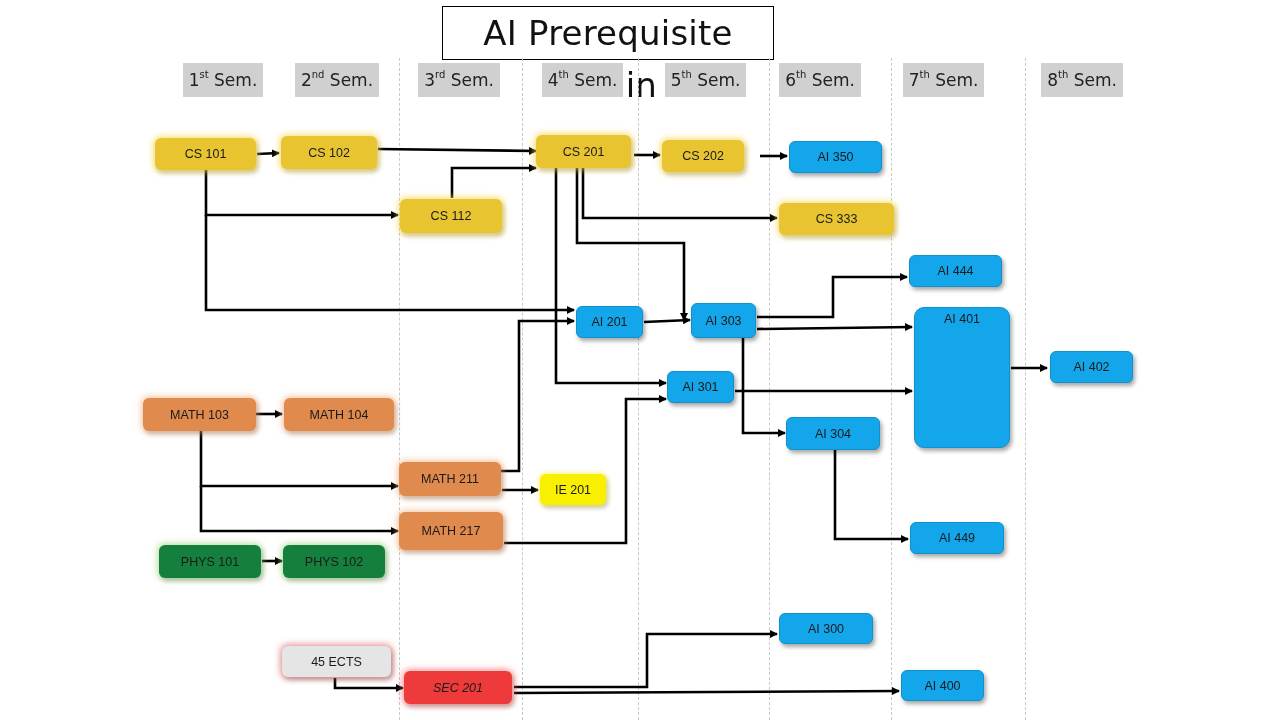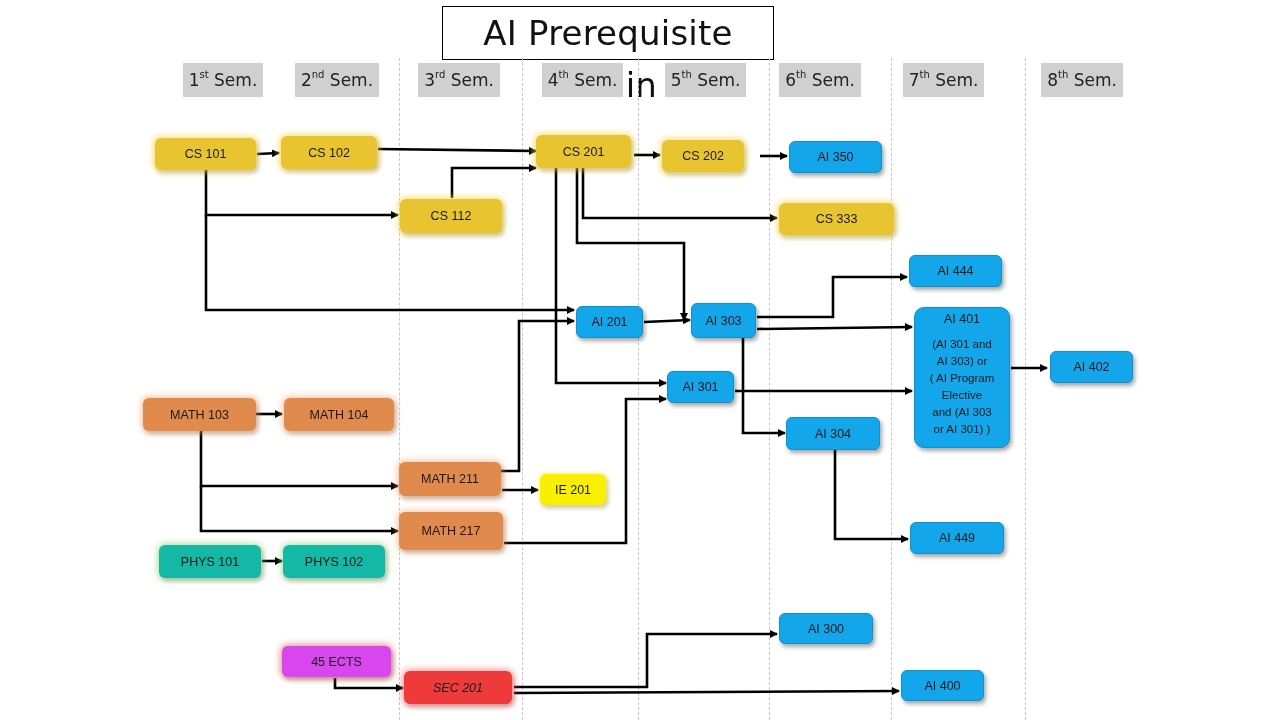--- a/index.html
+++ b/index.html
@@ -5,23 +5,23 @@
   html, body { margin:0; padding:0; background:#ffffff; }
   body { width:1280px; height:720px; position:relative; overflow:hidden; font-family:"Liberation Sans", sans-serif; }
   #title { position:absolute; left:442px; top:6px; width:332px; height:54px; border:1.5px solid #000; box-sizing:border-box; font-size:34px; color:#111; text-align:center; line-height:52px; font-family:"DejaVu Sans", sans-serif; font-weight:normal; letter-spacing:0.2px; }
   .sem { position:absolute; top:63px; height:34px; background:#d0d0d0; color:#222; font-size:17px; line-height:34px; text-align:center; font-family:"DejaVu Sans", sans-serif; }
   .sem sup { font-size:10px; vertical-align:top; line-height:24px; }
   .divider { position:absolute; top:58px; height:662px; width:0; border-left:1px dashed #c8c8c8; }
   .node { position:absolute; box-sizing:border-box; border-radius:6px; font-size:12.5px; color:#1a1a1a; display:flex; align-items:center; justify-content:center; text-align:center; font-family:"Liberation Sans", sans-serif; }
   .c-yellow { background:#e8c530; box-shadow:0 0 6px 2px rgba(245,215,80,0.7), 2px 3px 4px rgba(0,0,0,0.25); }
   .c-blue { background:#14a6ea; box-shadow:2px 3px 4px rgba(0,0,0,0.35); border:1px solid #1090cc; }
   .c-orange { background:#e08a4e; box-shadow:0 0 6px 2px rgba(240,170,120,0.6), 2px 3px 4px rgba(0,0,0,0.25); }
-  .c-green { background:#14b8a6; box-shadow:0 0 6px 2px rgba(150,210,120,0.6), 2px 3px 4px rgba(0,0,0,0.25); }
+  .c-green { background:#15803d; box-shadow:0 0 6px 2px rgba(150,210,120,0.6), 2px 3px 4px rgba(0,0,0,0.25); }
   .c-brightyellow { background:#f8f000; box-shadow:0 0 4px 2px rgba(250,240,80,0.5), 2px 3px 4px rgba(0,0,0,0.25); }
-  .c-darkred { background:#d946ef; box-shadow:0 0 6px 2px rgba(220,90,90,0.6), 2px 3px 4px rgba(0,0,0,0.25); }
+  .c-darkred { background:#e5e5e5; box-shadow:0 0 6px 2px rgba(220,90,90,0.6), 2px 3px 4px rgba(0,0,0,0.25); }
   .c-red { background:#ee3a3a; box-shadow:0 0 6px 2px rgba(250,100,100,0.6), 2px 3px 4px rgba(0,0,0,0.25);font-style:italic; }
   .ai401 { flex-direction:column; justify-content:flex-start; border-radius:10px; padding-top:4px; }
   .ai401 .t { font-size:12.5px; margin-bottom:10px; }
   .ai401 .d { font-size:11.5px; line-height:17px; white-space:pre-line; }
   svg#edges { position:absolute; left:0; top:0; }
 </style>
 </head>
 <body>
 
 <div id="title">AI Prerequisite Chain</div>
@@ -87,26 +87,20 @@
 <div class="node c-yellow" style="left:779px;top:203px;width:115px;height:32px">CS 333</div>
 
 <div class="node c-blue" style="left:789px;top:141px;width:93px;height:32px">AI 350</div>
 <div class="node c-blue" style="left:576px;top:306px;width:67px;height:32px">AI  201</div>
 <div class="node c-blue" style="left:691px;top:303px;width:65px;height:35px">AI 303</div>
 <div class="node c-blue" style="left:667px;top:371px;width:67px;height:32px">AI 301</div>
 <div class="node c-blue" style="left:786px;top:417px;width:94px;height:33px">AI 304</div>
 <div class="node c-blue" style="left:909px;top:255px;width:93px;height:32px">AI 444</div>
 <div class="node c-blue ai401" style="left:914px;top:307px;width:96px;height:141px">
   <span class="t">AI 401</span>
-  <span class="d">(AI 301 and
-AI 303)  or
-( AI Program
-Elective
-and (AI 303
-or AI 301) )</span>
 </div>
 <div class="node c-blue" style="left:1050px;top:351px;width:83px;height:32px">AI 402</div>
 <div class="node c-blue" style="left:910px;top:522px;width:94px;height:32px">AI 449</div>
 <div class="node c-blue" style="left:779px;top:613px;width:94px;height:31px">AI 300</div>
 <div class="node c-blue" style="left:901px;top:670px;width:83px;height:31px">AI 400</div>
 
 <div class="node c-orange" style="left:143px;top:398px;width:113px;height:33px">MATH 103</div>
 <div class="node c-orange" style="left:284px;top:398px;width:110px;height:33px">MATH 104</div>
 <div class="node c-orange" style="left:399px;top:462px;width:102px;height:34px">MATH 211</div>
 <div class="node c-orange" style="left:399px;top:512px;width:104px;height:38px">MATH 217</div>

